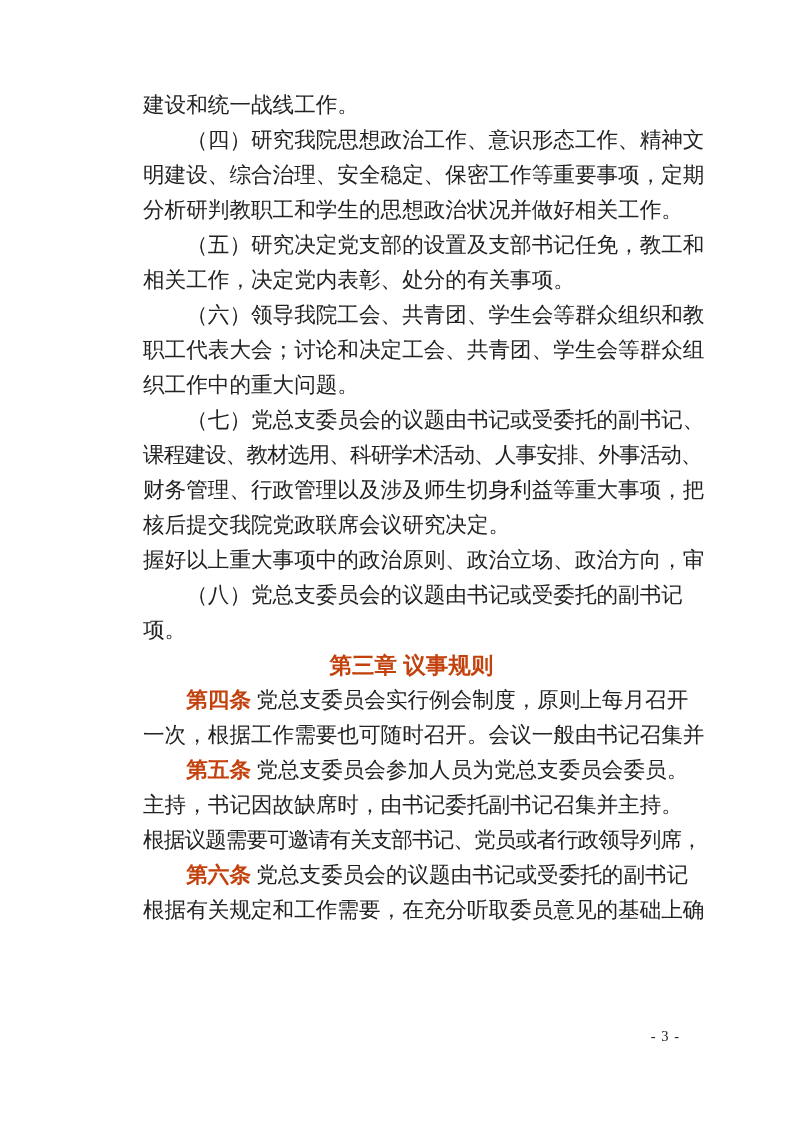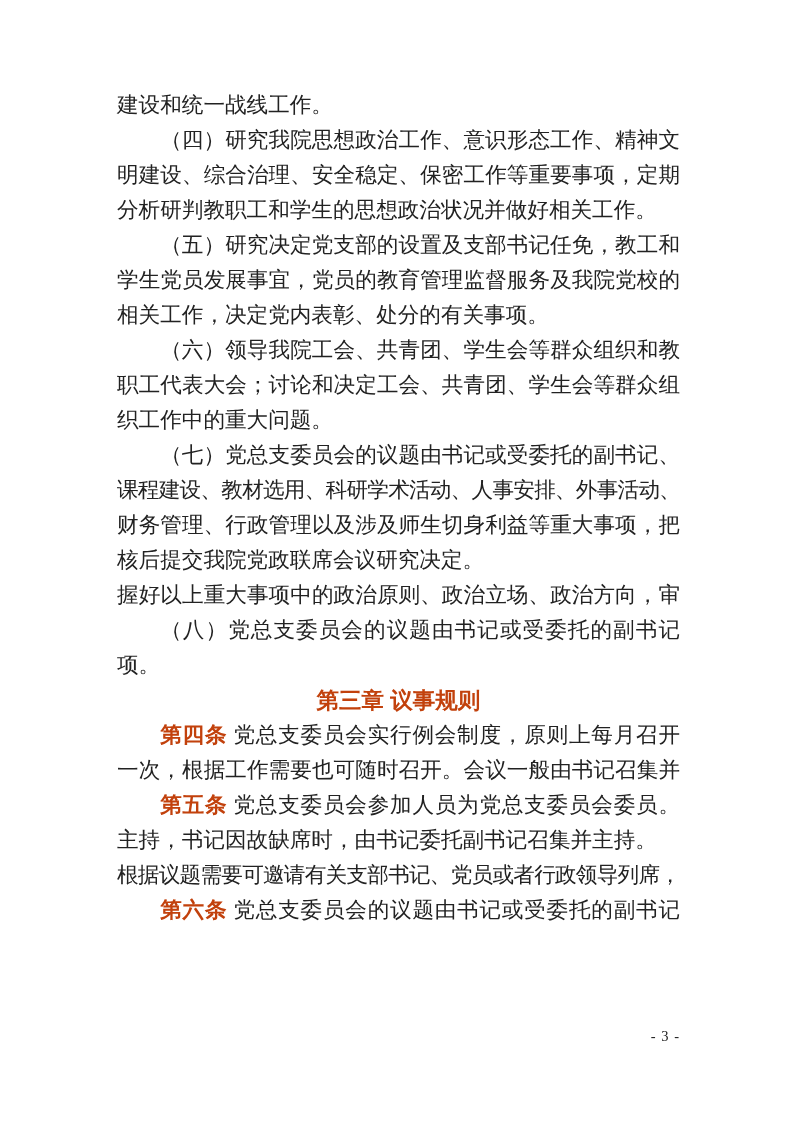--- a/index.html
+++ b/index.html
@@ -22,20 +22,21 @@
     top: 88px;
     width: 563px;
   }
   .line {
     font-size: 21.6px;
     line-height: 35px;
     height: 35px;
     white-space: nowrap;
     text-align: justify;
     color: #222222;
+    margin-left: 26px;
   }
   .line.fill {
     text-align: justify;
     text-align-last: justify;
   }
   .line.indent {
     text-indent: 2em;
   }
   .line.tight {
     letter-spacing: -0.9px;
@@ -66,34 +67,34 @@
 </head>
 <body>
 
 <div class="page">
   <div class="text-block">
       <div class="line"><span>建设和统一战线工作。</span></div>
       <div class="line indent fill"><span>（四）研究我院思想政治工作、意识形态工作、精神文</span></div>
       <div class="line fill"><span>明建设、综合治理、安全稳定、保密工作等重要事项，定期</span></div>
       <div class="line"><span>分析研判教职工和学生的思想政治状况并做好相关工作。</span></div>
       <div class="line indent fill"><span>（五）研究决定党支部的设置及支部书记任免，教工和</span></div>
-      <div class="line fill"><span>学生党员发展事宜，党员的教育管理监督服务及我院党校的</span></div>
       <div class="line"><span>相关工作，决定党内表彰、处分的有关事项。</span></div>
       <div class="line indent fill"><span>（六）领导我院工会、共青团、学生会等群众组织和教</span></div>
       <div class="line fill"><span>职工代表大会；讨论和决定工会、共青团、学生会等群众组</span></div>
       <div class="line"><span>织工作中的重大问题。</span></div>
       <div class="line indent fill"><span>（七）党总支委员会的议题由书记或受委托的副书记、</span></div>
       <div class="line fill tight"><span>课程建设、教材选用、科研学术活动、人事安排、外事活动、</span></div>
       <div class="line fill"><span>财务管理、行政管理以及涉及师生切身利益等重大事项，把</span></div>
       <div class="line"><span>核后提交我院党政联席会议研究决定。</span></div>
       <div class="line fill"><span>握好以上重大事项中的政治原则、政治立场、政治方向，审</span></div>
       <div class="line indent fill"><span>（八）党总支委员会的议题由书记或受委托的副书记</span></div>
       <div class="line"><span>项。</span></div>
       <div class="line heading"><span class="run-bold">第三章 议事规则</span></div>
       <div class="line indent fill"><span class="run-bold">第四条</span><span> 党总支委员会实行例会制度，原则上每月召开</span></div>
       <div class="line fill"><span>一次，根据工作需要也可随时召开。会议一般由书记召集并</span></div>
       <div class="line indent fill"><span class="run-bold">第五条</span><span> 党总支委员会参加人员为党总支委员会委员。</span></div>
       <div class="line"><span>主持，书记因故缺席时，由书记委托副书记召集并主持。</span></div>
       <div class="line fill tight"><span>根据议题需要可邀请有关支部书记、党员或者行政领导列席，</span></div>
       <div class="line indent fill"><span class="run-bold">第六条</span><span> 党总支委员会的议题由书记或受委托的副书记</span></div>
+      <div class="line fill"><span>根据有关规定和工作需要，在充分听取委员意见的基础上确</span></div>
     </div>
   <div class="page-number">- 3 -</div>
 </div>
 
 </body></html>

